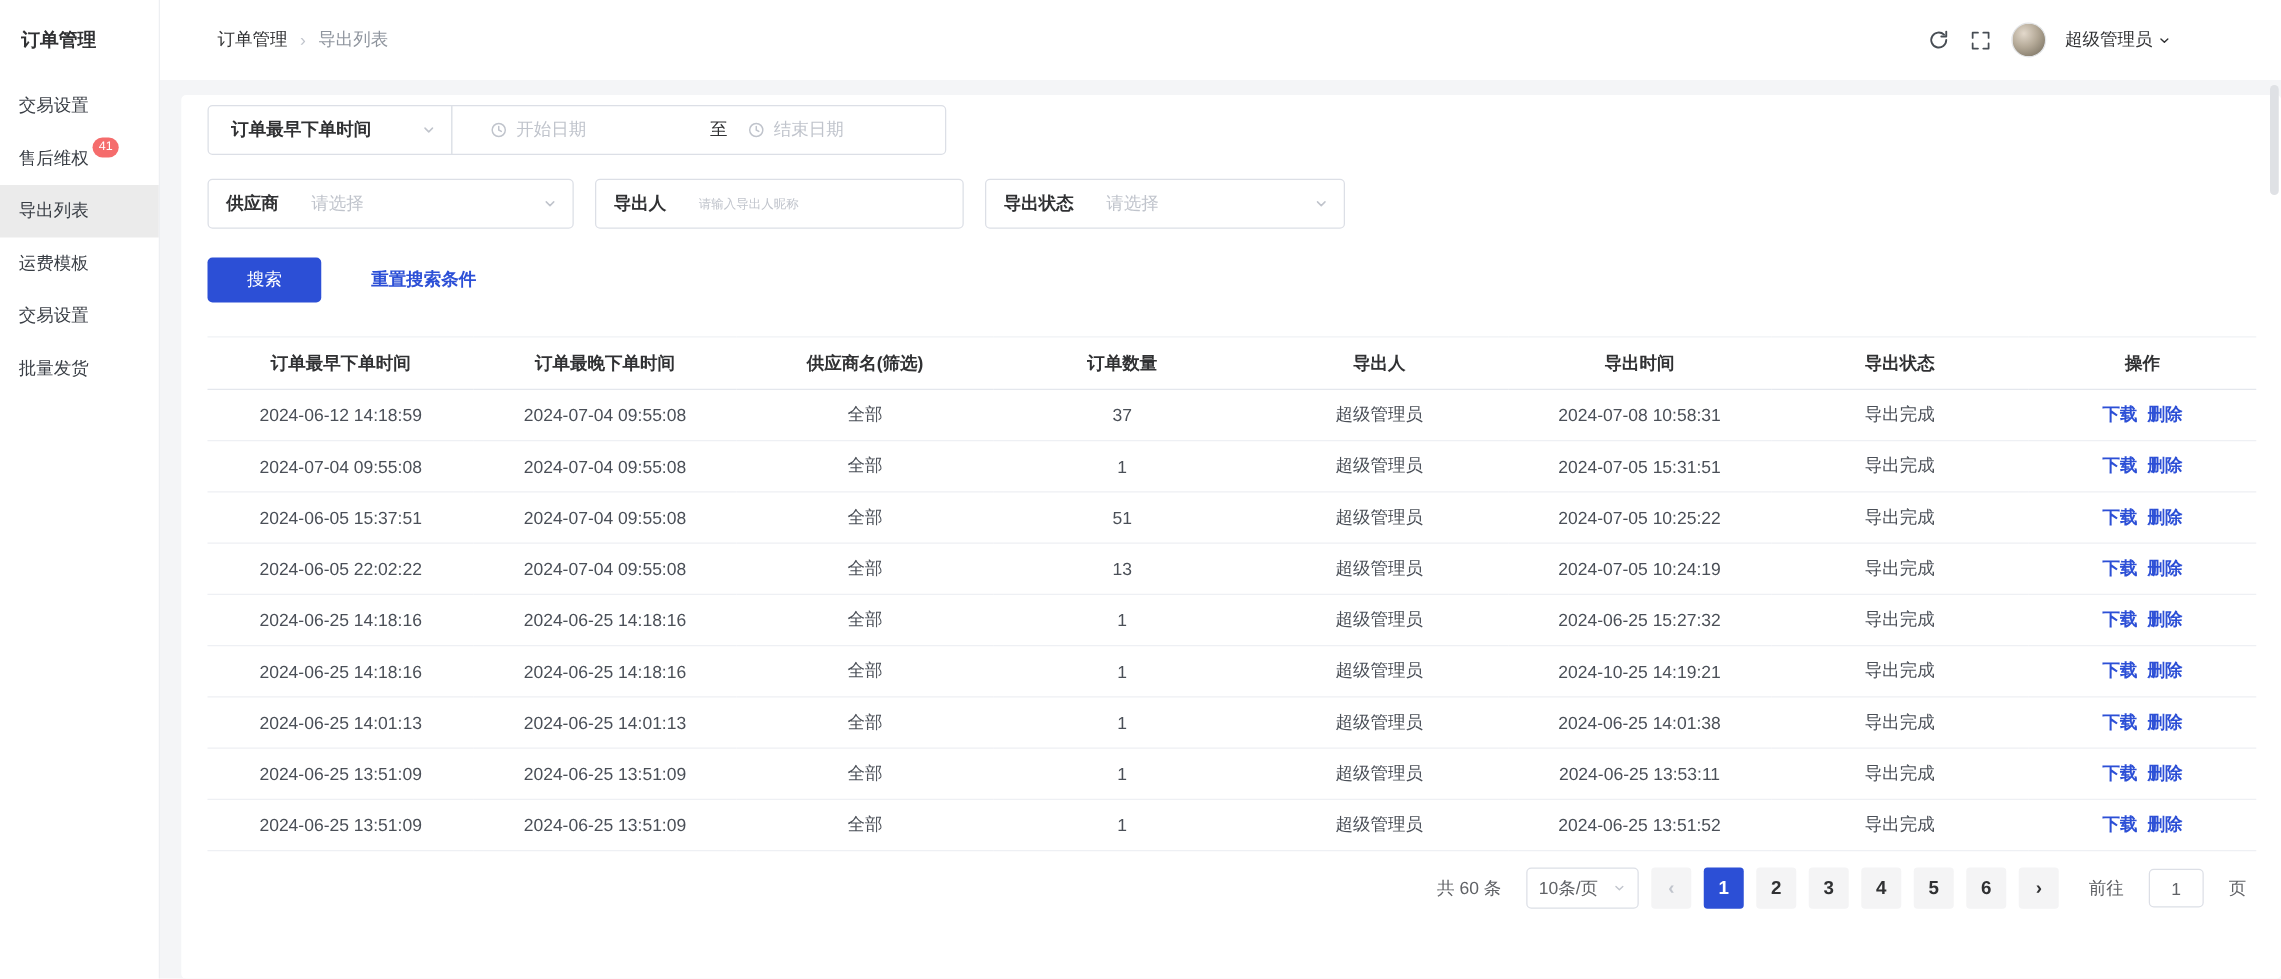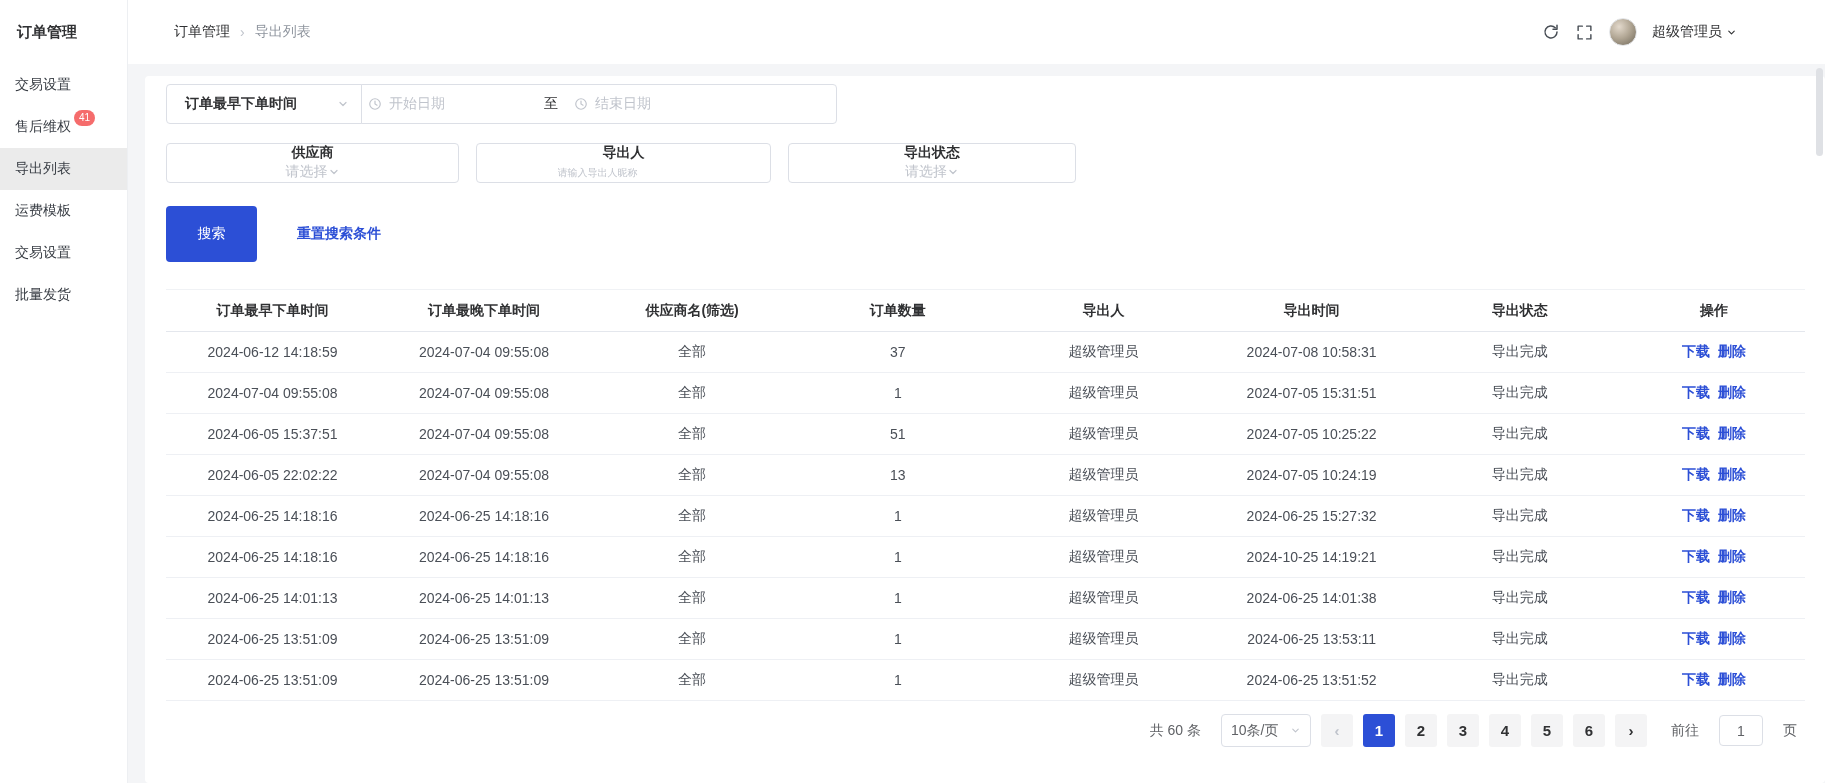--- a/index.html
+++ b/index.html
@@ -36,37 +36,37 @@
   .user-name{display:flex;align-items:center;gap:4px;cursor:pointer;color:var(--text);}
 
   .content{flex:1;background:#f4f5f7;padding:12px 0 0 17px;min-height:0;}
   .card{background:#fff;border-radius:4px;height:100%;padding:8px 20px 0 21px;}
 
   
   .filter-row{display:flex;align-items:center;}
   .row1{margin-bottom:19px;}
   .box{height:40px;border:1px solid var(--border);background:#fff;display:flex;align-items:center;font-size:14px;}
   .time-select{width:196px;border-radius:4px 0 0 4px;padding:0 12px 0 18px;justify-content:space-between;font-weight:600;cursor:pointer;}
-  .date-box{width:476px;margin-left:-1px;border-radius:0 4px 4px 0;padding:0 6px;cursor:pointer;}
+  .date-box{width:396px;margin-left:-1px;border-radius:0 4px 4px 0;padding:0 30px;cursor:pointer;}
   .date-part{display:flex;align-items:center;gap:7px;color:var(--placeholder);}
   .date-part.start{width:176px;}
   .range-sep{color:var(--text);margin-right:16px;}
   .row2{margin-bottom:23px;gap:17px;}
-  .input-group{border-radius:4px;flex-direction:column;}
+  .input-group{border-radius:4px;}
   .ig-label{padding:0 14px;font-weight:600;color:var(--text);white-space:nowrap;}
   .ig-field{flex:1;display:flex;align-items:center;justify-content:space-between;padding:0 12px;color:var(--placeholder);cursor:pointer;min-width:0;}
   .ig-field input{border:none;outline:none;width:100%;font-size:10px;font-family:inherit;color:var(--text);background:transparent;}
   .ig-field input::placeholder{color:var(--placeholder);}
   .g-supplier{width:293px;}
   .g-exporter{width:295px;}
   .g-status{width:288px;}
   .chev{flex:none;color:var(--placeholder);}
 
   .row-actions{margin-bottom:27px;display:flex;align-items:center;gap:40px;}
-  .search-btn{width:91px;height:56px;background:var(--primary);color:#fff;border:none;border-radius:4px;font-size:14px;font-family:inherit;cursor:pointer;}
+  .search-btn{width:91px;height:36px;background:var(--primary);color:#fff;border:none;border-radius:4px;font-size:14px;font-family:inherit;cursor:pointer;}
   .reset-link{color:var(--primary);font-weight:600;cursor:pointer;}
 
   
   table{width:100%;border-collapse:collapse;table-layout:fixed;}
   thead th{height:42px;font-size:14px;font-weight:700;color:var(--text);text-align:center;border-top:1px solid #f0f2f5;border-bottom:1px solid #e4e7ed;white-space:nowrap;}
   tbody td{height:41px;font-size:14px;color:var(--text2);text-align:center;border-bottom:1px solid var(--row-border);white-space:nowrap;}
   .link{color:var(--primary);font-weight:600;margin:0 4px;cursor:pointer;text-decoration:none;}
 
   
   .pagination{display:flex;align-items:center;justify-content:flex-end;gap:10px;padding:13px 8px 0 0;color:#606266;}

